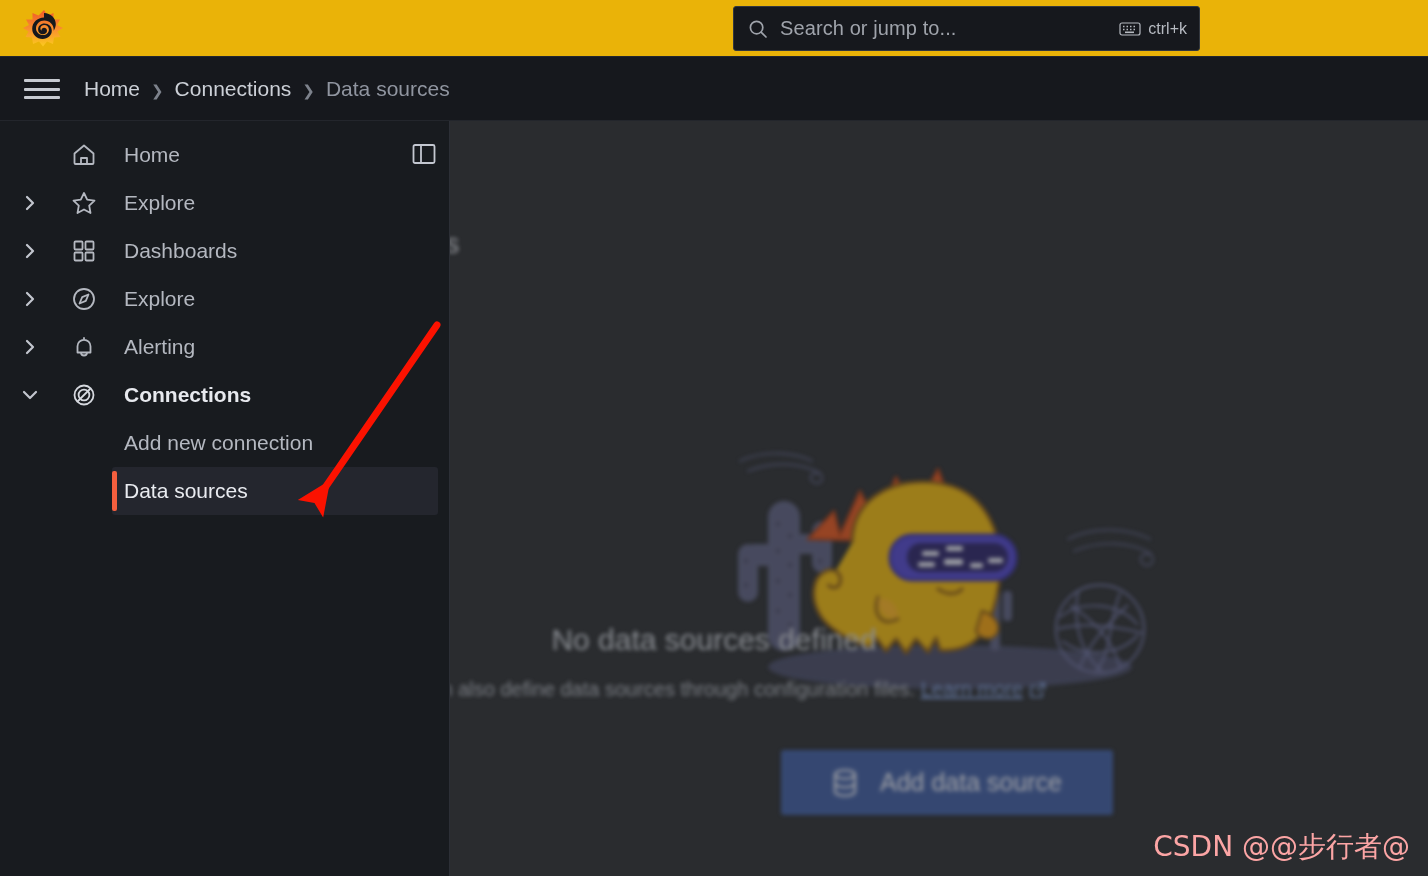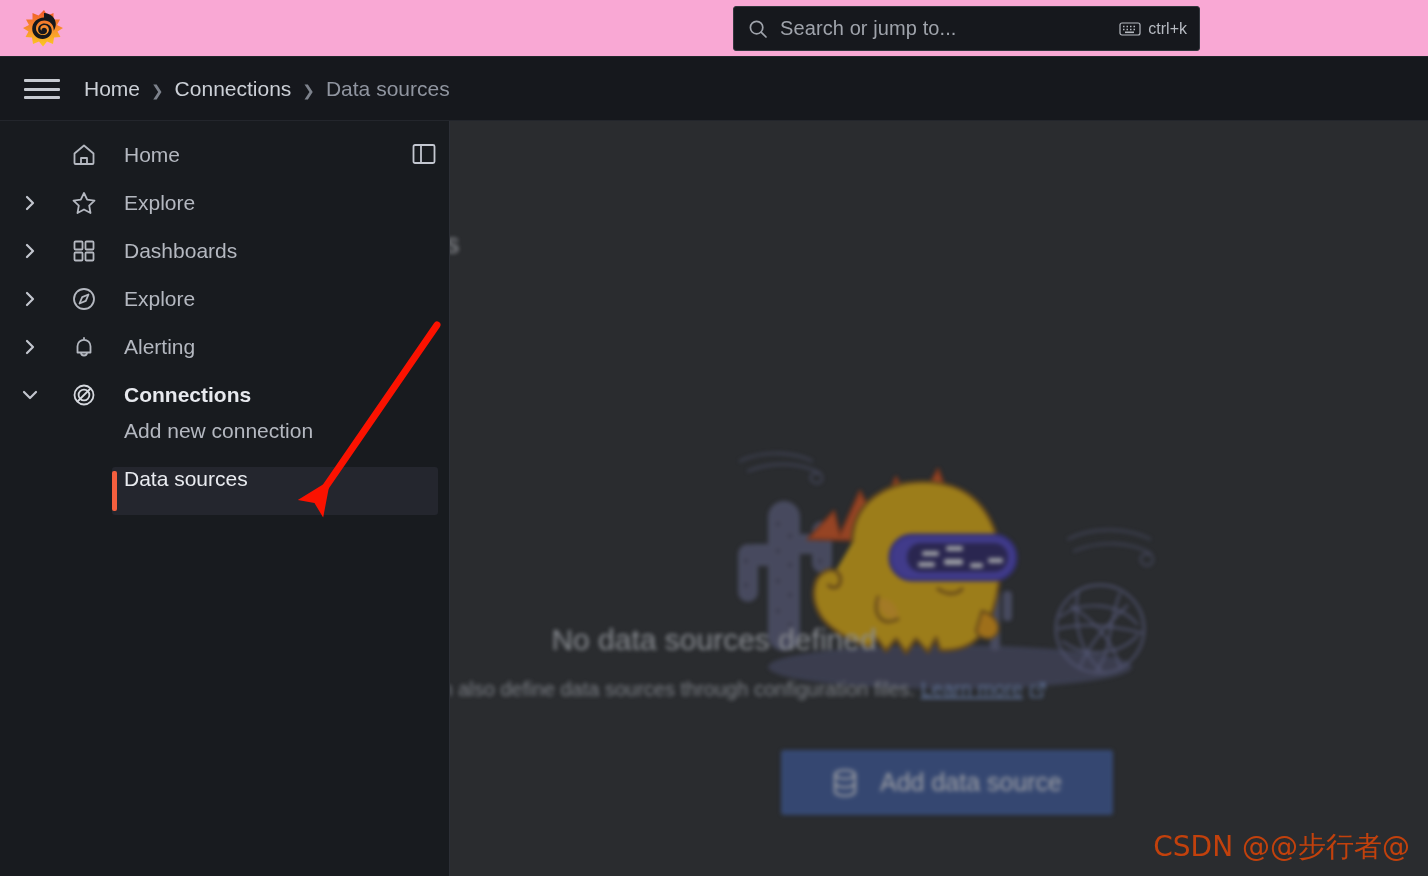--- a/index.html
+++ b/index.html
@@ -7,21 +7,21 @@
     width: 1428px; height: 876px;
     background: #111217;
     font-family: "Liberation Sans", sans-serif;
     overflow: hidden;
   }
   #app { position: relative; width: 1428px; height: 876px; }
 
   
   .topbar {
     position: absolute; left: 0; top: 0; width: 1428px; height: 57px;
-    background: #f9a8d4;
+    background: #eab308;
     display: flex; align-items: center;
     border-bottom: 1px solid #23262c;
   }
   .logo { position: absolute; left: 22px; top: 8px; width: 44px; height: 42px; }
 
   .search-box {
     position: absolute; left: 733px; top: 6px; width: 467px; height: 45px;
     background: #16181d;
     border: 1px solid #33373e;
     border-radius: 3px;
@@ -113,40 +113,40 @@
     position: absolute; left: 70px; width: 28px; height: 28px;
     display: flex; align-items: center; justify-content: center;
   }
   .nav-label {
     position: absolute; left: 124px; font-size: 21px; color: #b4b8c0;
     white-space: nowrap;
   }
   .nav-item.expanded .nav-label { color: #e7e9ee; font-weight: bold; }
 
   .sub-item {
-    position: relative; display: flex; 
+    position: relative; display: flex; align-items: center;
     height: 48px; margin: 0 12px 0 112px; padding-left: 12px;
     border-radius: 3px; cursor: pointer;
   }
   .sub-item .nav-label { position: static; left: auto; }
   .sub-item.active { background: #24262e; }
   .sub-item.active .nav-label { color: #e9ebf0; }
   .sub-item .act-bar {
     position: absolute; left: 0; top: 4px; width: 5px; height: 40px;
     background: #f55f3e; border-radius: 2px; display: none;
   }
   .sub-item.active .act-bar { display: block; }
 
   
   .annotation { position: absolute; left: 0; top: 0; width: 1428px; height: 876px; z-index: 20; pointer-events: none; }
 
   
   .watermark {
     position: absolute; right: 18px; bottom: 10px; z-index: 30;
-    font-size: 28px; color: #c2410c;
+    font-size: 28px; color: #fca5a5;
     font-family: "DejaVu Sans", sans-serif;
     white-space: nowrap;
     margin-top: 41px;
   }
 </style>
 </head>
 <body>
 
 <div id="app">
 

